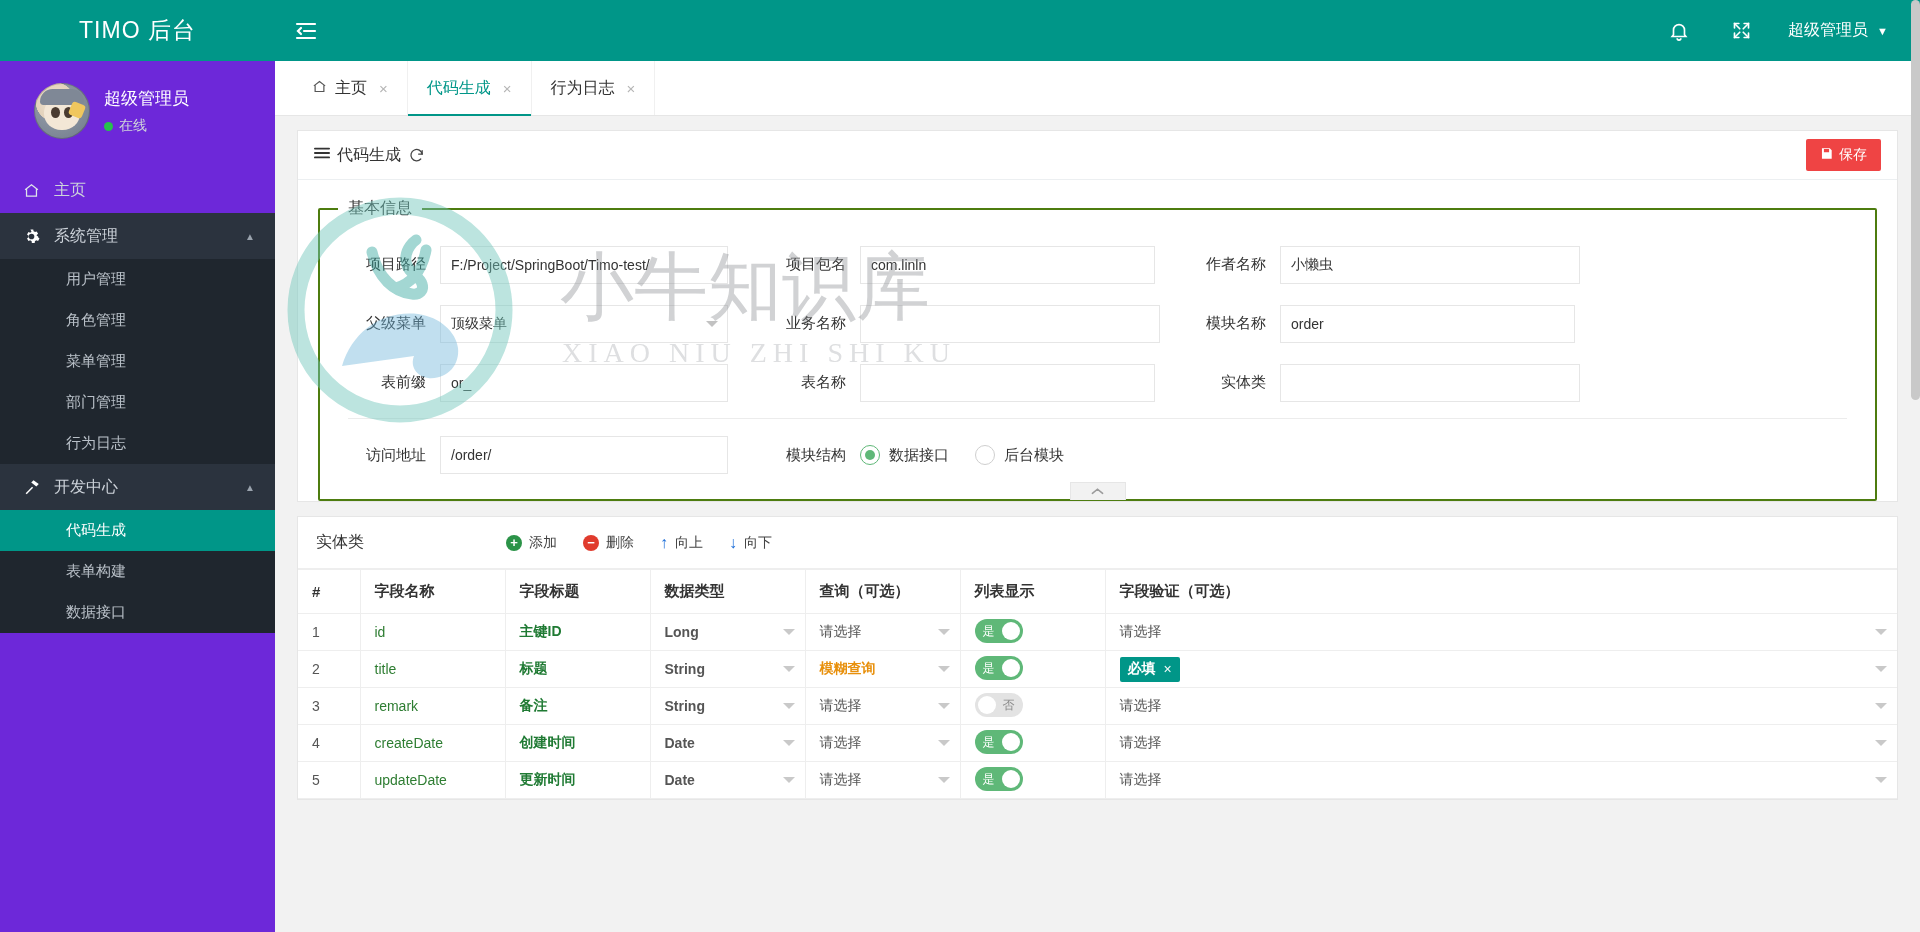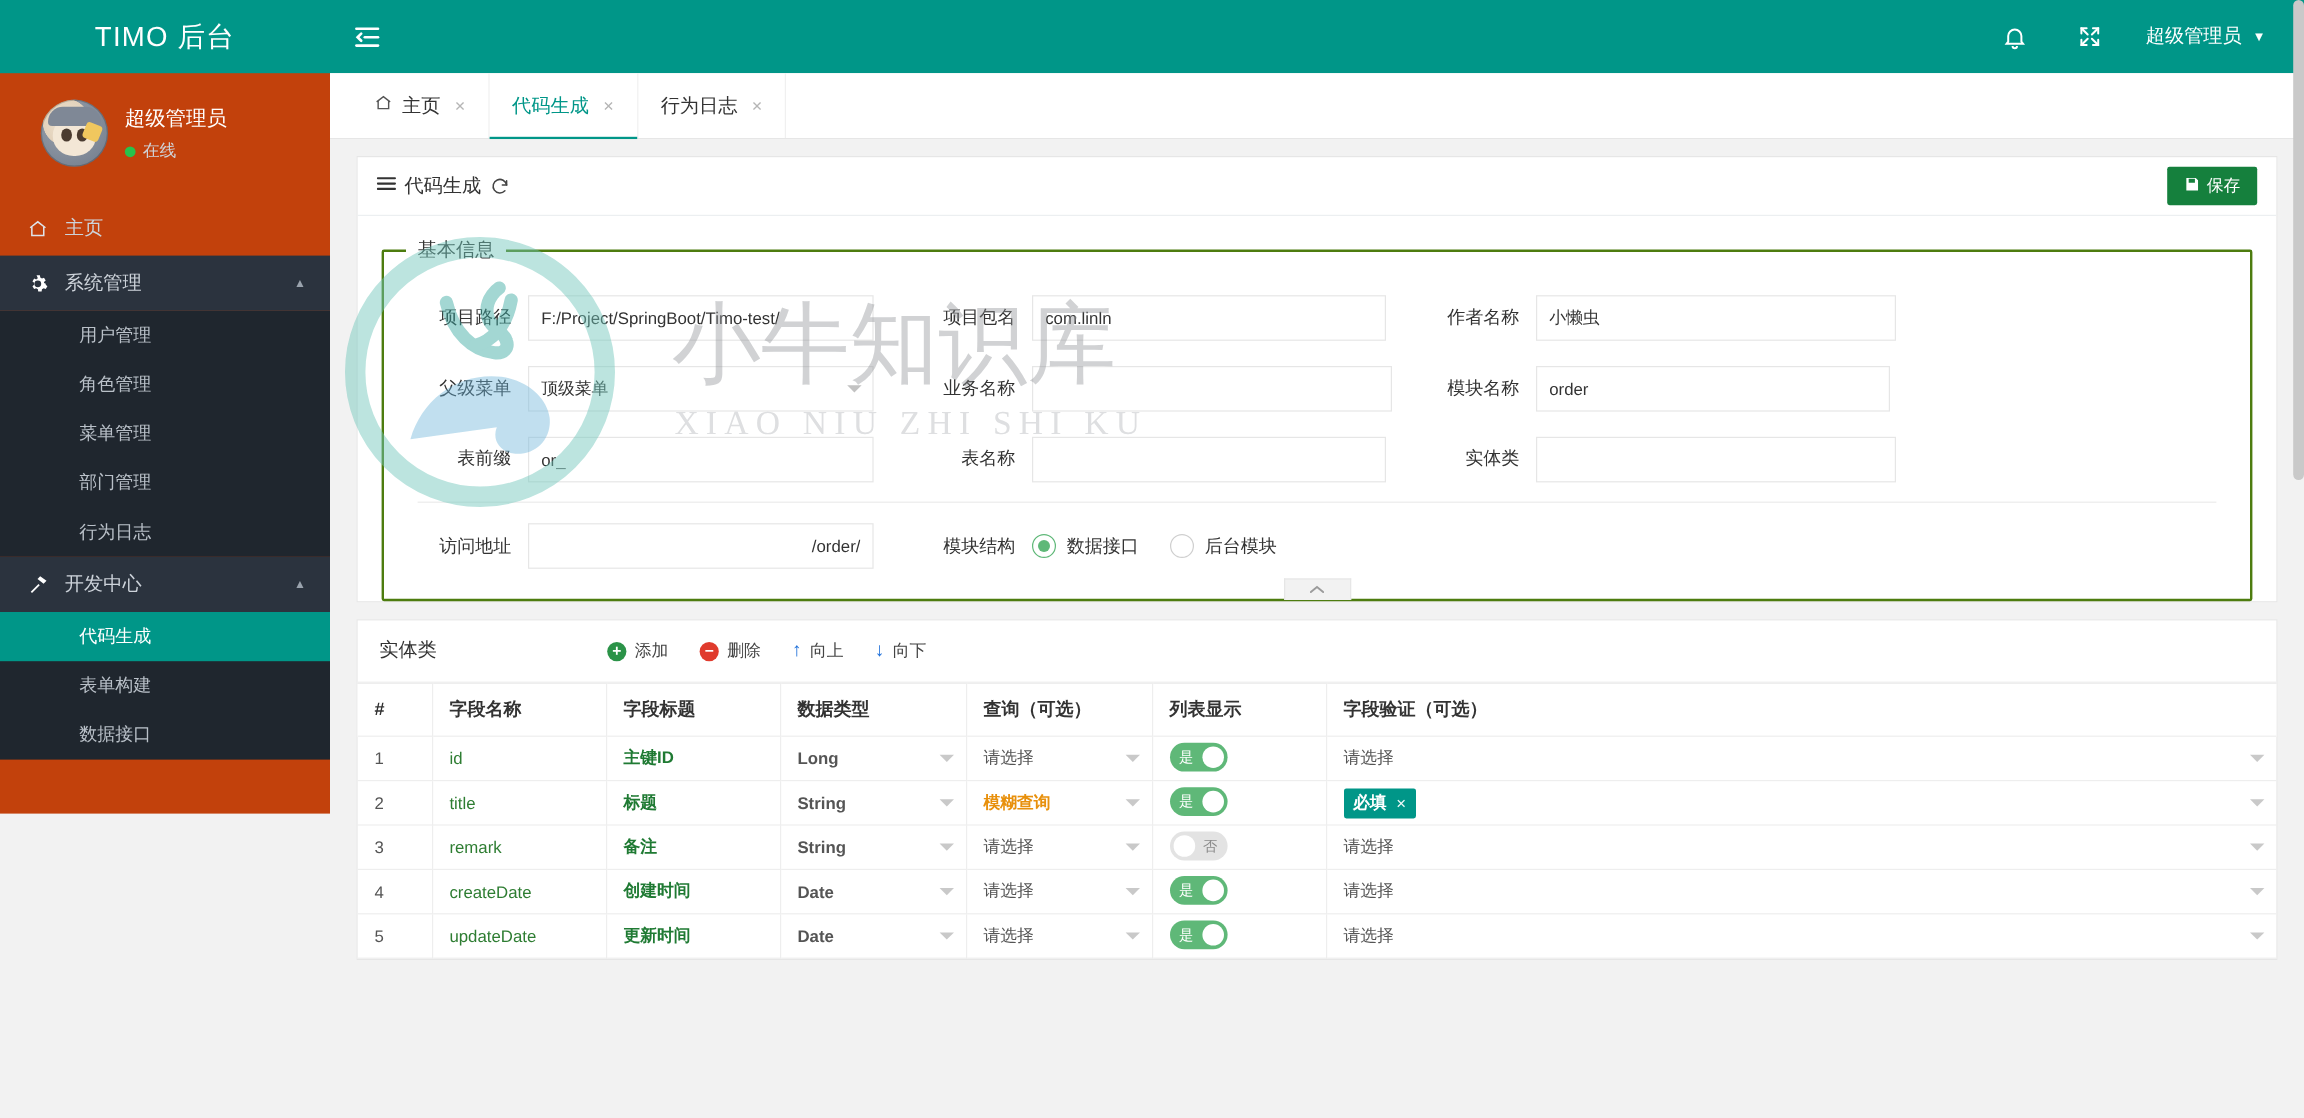--- a/index.html
+++ b/index.html
@@ -6,22 +6,22 @@
   html, body {
     width: 1920px; height: 932px;
     font-family: "Liberation Sans", "DejaVu Sans", sans-serif;
     overflow: hidden;
     background: #f2f2f2;
   }
   .app { position: relative; width: 1920px; height: 932px; }
 
   
   .sidebar {
-    position: absolute; left: 0; top: 0; width: 275px; height: 678px;
-    background: #c2410c;
+    position: absolute; left: 0; top: 0; width: 275px; height: 932px;
+    background: #6d28d9;
   }
   .logo {
     height: 61px; background: #009688; color: #fff;
     display: flex; align-items: center; justify-content: center;
     font-size: 23px; letter-spacing: 1px;
   }
   .profile {
     padding: 22px 0 18px 0; display: flex; align-items: center; gap: 14px;
     padding-left: 34px;
   }
@@ -92,21 +92,21 @@
     background: #f2f2f2; overflow: hidden; padding: 14px 22px 0 22px;
   }
   .card { background: #fff; border: 1px solid #e6e6e6; }
   .card-head {
     height: 49px; display: flex; align-items: center; padding: 0 16px;
     border-bottom: 1px solid #eceff1; gap: 10px;
   }
   .card-title { font-size: 16px; color: #333; display: flex; align-items: center; gap: 7px; }
   .refresh-ico { color: #555; cursor: pointer; display: inline-flex; }
   .save-btn {
-    margin-left: auto; background: #15803d; color: #fff; border: none;
+    margin-left: auto; background: #ef4444; color: #fff; border: none;
     height: 32px; padding: 0 14px; font-size: 14px; border-radius: 2px; cursor: pointer;
     display: flex; align-items: center; gap: 6px;
     font-family: "Liberation Sans", sans-serif;
   }
 
   fieldset.basic {
     margin: 18px 20px 0 20px; border: 2px solid #4d7c0f; border-radius: 2px;
     padding: 16px 0 8px 0; position: relative;
   }
   fieldset.basic > legend { padding: 0 10px; margin-left: 18px; font-size: 16px; color: #333; }
@@ -405,21 +405,21 @@
             <span class="flabel" style="width:120px">实体类</span>
             <input class="finput" style="width: 300px;" value="">
           </div>
         </div>
 
         <div class="hr-sep"></div>
 
         <div class="frow" style="height:72px">
           <div class="fcell" style="width:420px">
             <span class="flabel" style="width:120px">访问地址</span>
-            <input class="finput" style="width: 288px; text-align: right;" value="/order/">
+            <input class="finput" style="width: 288px;" value="/order/">
           </div>
           <div class="fcell" style="width:700px">
             <span class="flabel" style="width:120px">模块结构</span>
             <div class="radio-wrap">
               <label class="radio checked">
                 <span class="bullet"></span>
                 <span>数据接口</span>
               </label>
               <label class="radio">
                 <span class="bullet"></span>

